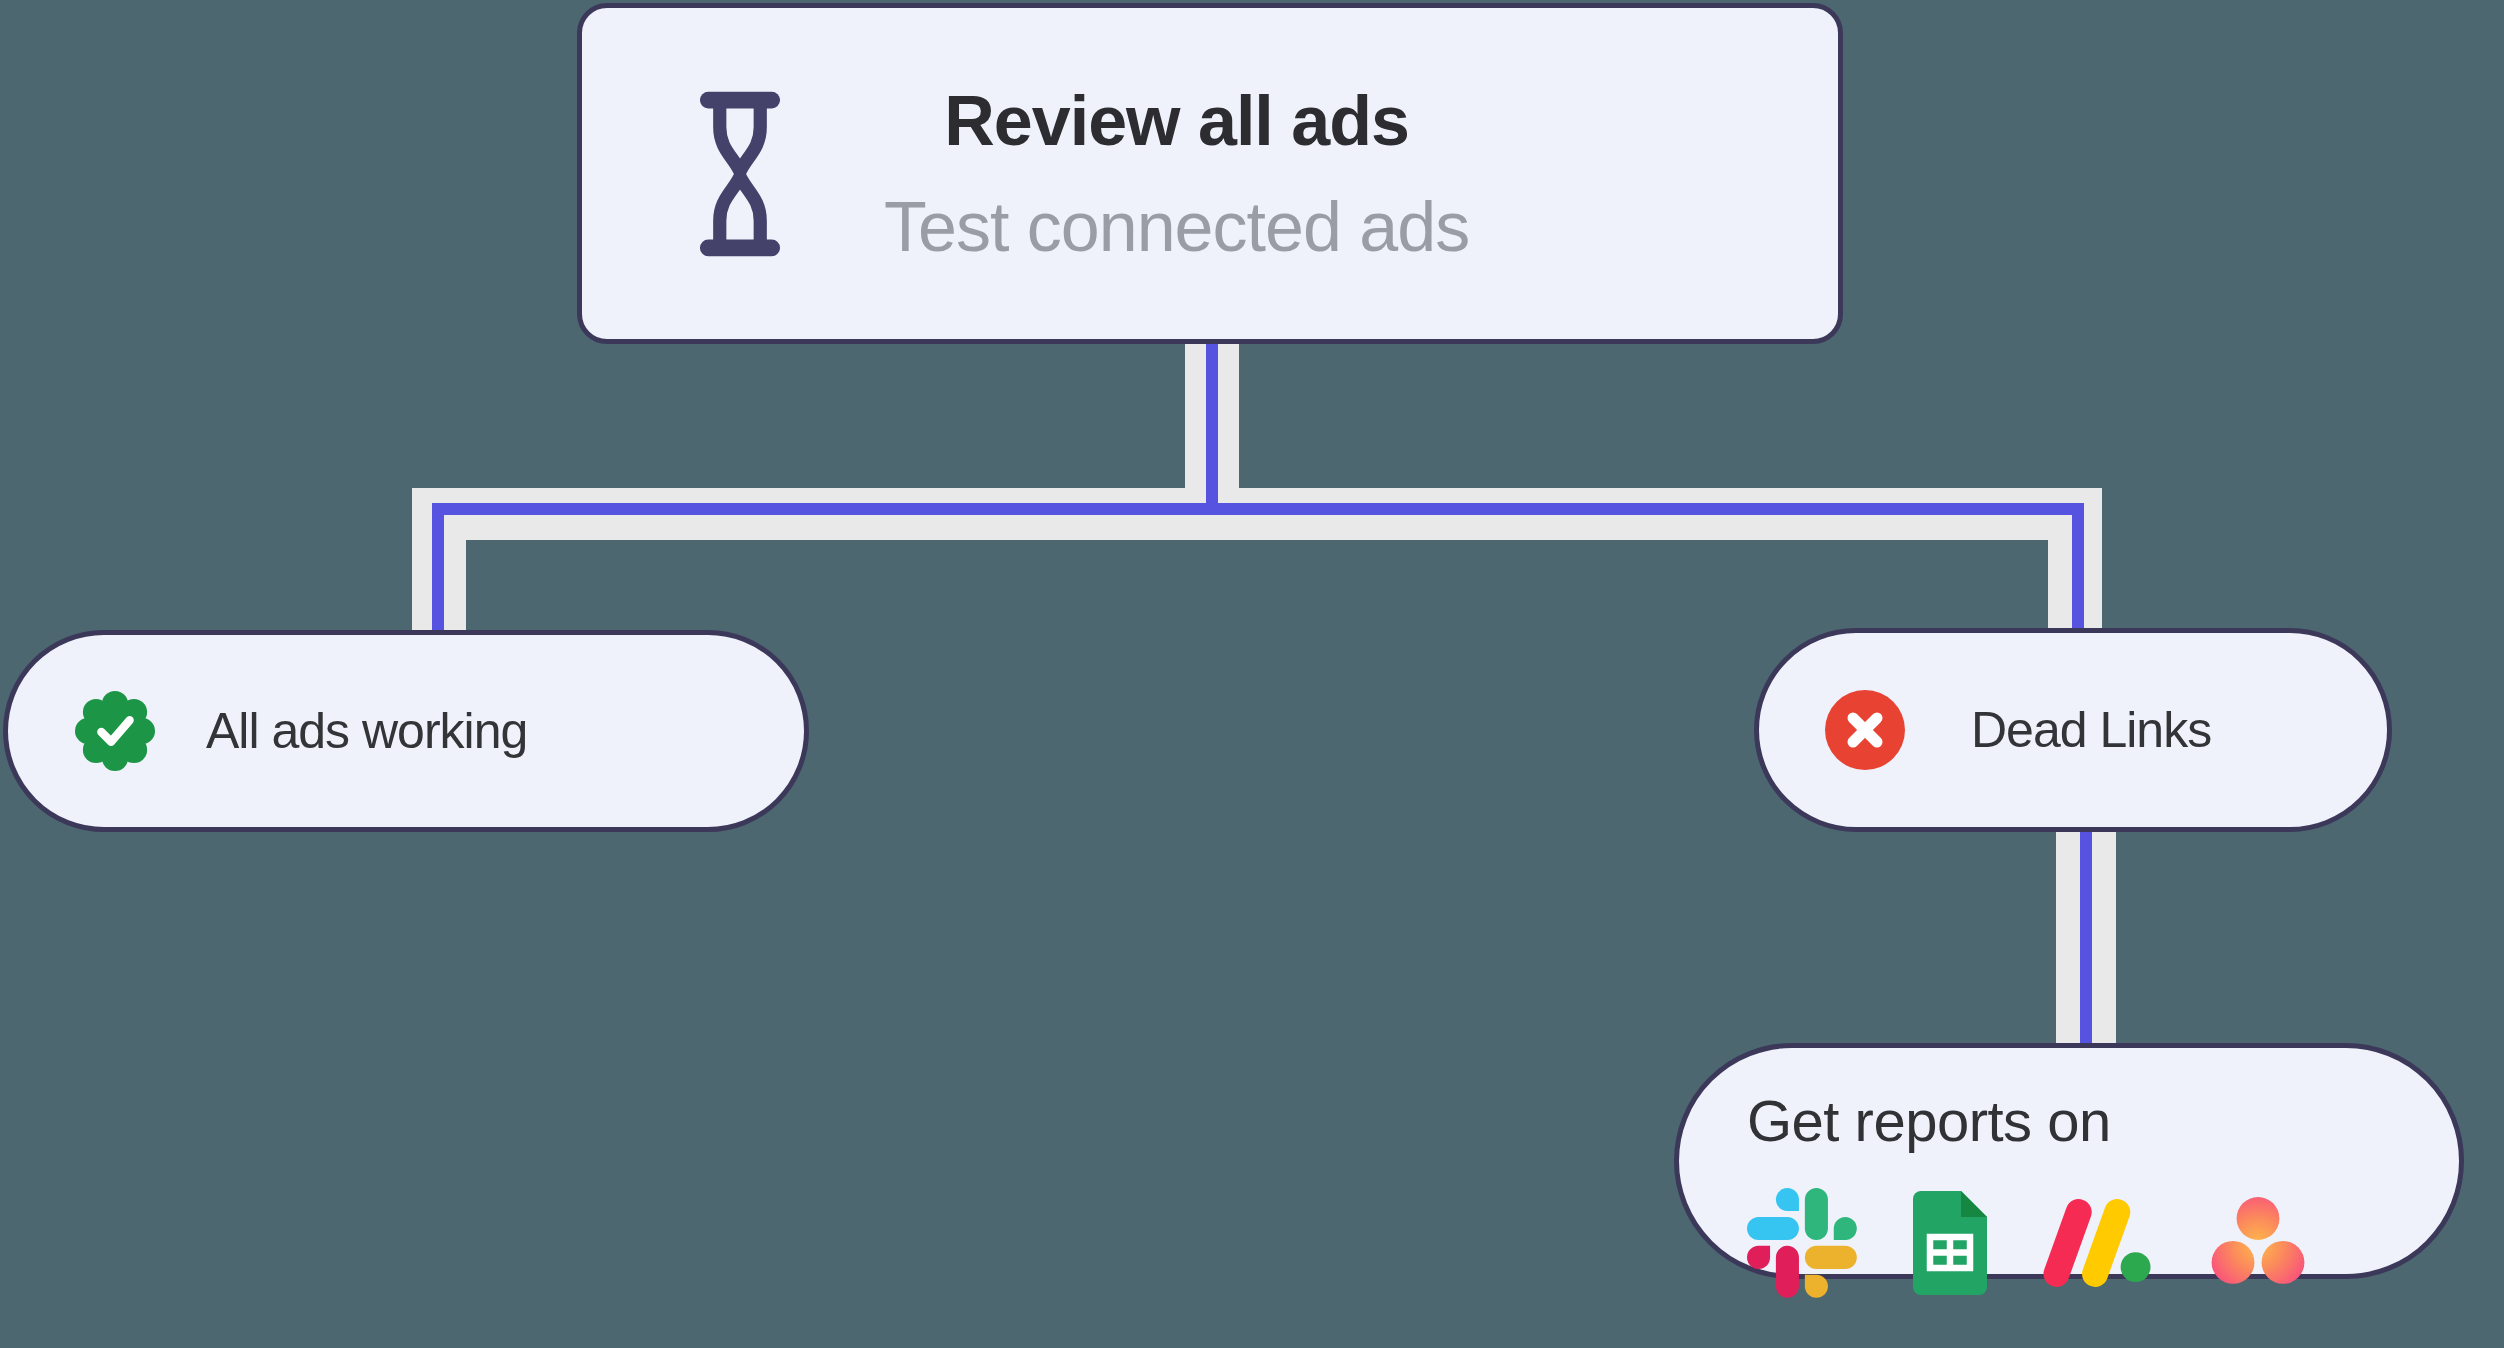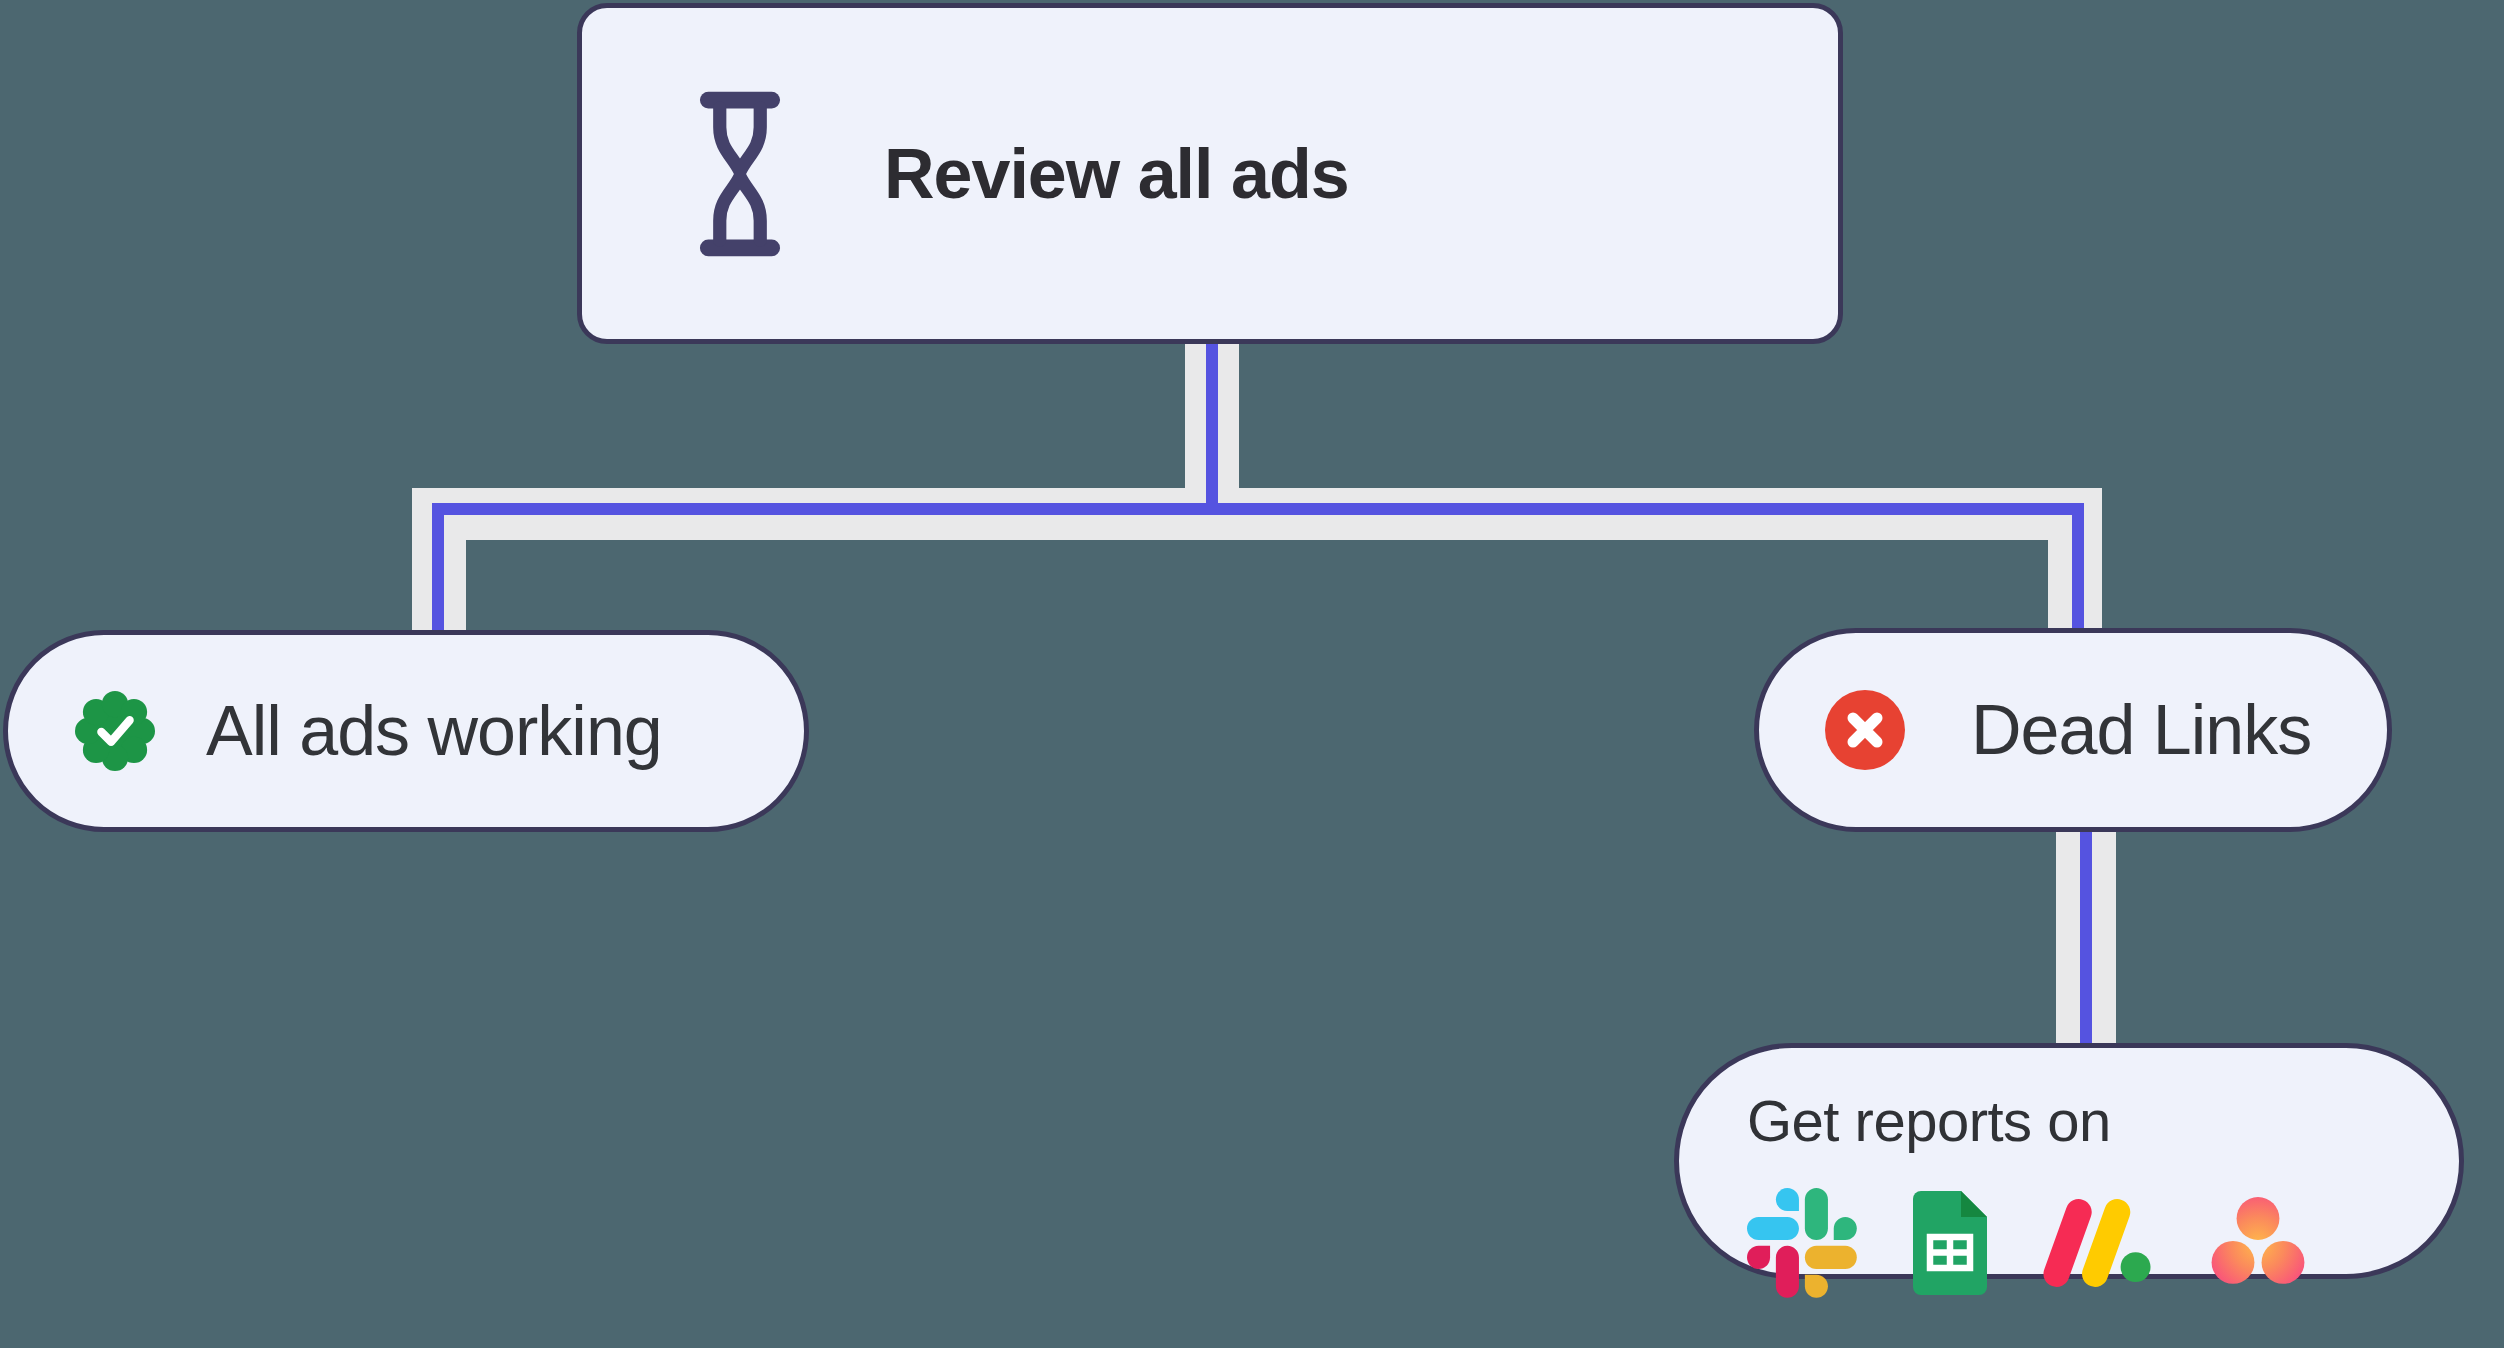--- a/index.html
+++ b/index.html
@@ -11,21 +11,21 @@
   .wire{position:absolute;background:#5553E0;z-index:2;}
 
   
   .card{position:absolute;background:#EFF2FB;border:5px solid #3B3859;box-sizing:border-box;z-index:3;display:flex;align-items:center;}
   .card-root{left:577px;top:3px;width:1266px;height:341px;border-radius:30px;padding-left:114px;}
   .card-root .txt{margin-left:100px;display:flex;flex-direction:column;text-align:center;}
   .root-title{font-size:70px;font-weight:700;color:#2D2C31;letter-spacing:-1px;line-height:1;}
   .root-subtitle{font-size:70px;font-weight:400;color:#9A9DA5;letter-spacing:-1px;line-height:1;margin-top:36px;}
 
   .pill{border-radius:110px;padding-left:66px;}
-  .pill .label{font-size:70px;font-weight:400;color:#323438;letter-spacing:-1px;margin-left:50px;white-space:nowrap;}
+  .pill .label{font-size:50px;font-weight:400;color:#323438;letter-spacing:-1px;margin-left:50px;white-space:nowrap;}
   .card-success{left:3px;top:630px;width:806px;height:202px;}
   .card-failure{left:1754px;top:628px;width:638px;height:204px;gap:16px;}
 
   .card-reports{left:1674px;top:1043px;width:790px;height:236px;border-radius:132px;flex-direction:column;align-items:flex-start;padding:44px 0 0 68px;}
   .reports-title{font-size:58px;font-weight:500;color:#303236;letter-spacing:-0.5px;line-height:1;}
   .apps-row{display:flex;align-items:center;gap:56px;margin-top:38px;height:116px;}
   .app{display:flex;align-items:center;justify-content:center;}
 
   .icon{flex:0 0 auto;display:block;}
 </style>
@@ -50,20 +50,21 @@
     <svg class="icon" width="88" height="172" viewBox="0 0 100 190">
       <g fill="none" stroke="#44416A" stroke-linecap="round" stroke-linejoin="round">
         <line x1="14" y1="11" x2="86" y2="11" stroke-width="19"></line>
         <line x1="14" y1="179" x2="86" y2="179" stroke-width="19"></line>
         <path d="M27 20 L27 42 C27 66 42 75 50 92 C58 75 73 66 73 42 L73 20" stroke-width="15"></path>
         <path d="M27 170 L27 148 C27 124 42 115 50 98 C58 115 73 124 73 148 L73 170" stroke-width="15"></path>
       </g>
     </svg>
     <div class="txt">
       <div class="root-title">Review all ads</div>
+      <div class="root-subtitle">Test connected ads</div>
     </div>
   </div>
 
   <div class="card pill card-success">
     <svg class="icon" width="82" height="82" viewBox="0 0 84 84">
       <g fill="#1D9546">
         <circle cx="42" cy="42" r="30"></circle>
         <circle cx="69.5" cy="42" r="13.5"></circle>
         <circle cx="61.4" cy="61.4" r="13.5"></circle>
         <circle cx="42" cy="69.5" r="13.5"></circle>

